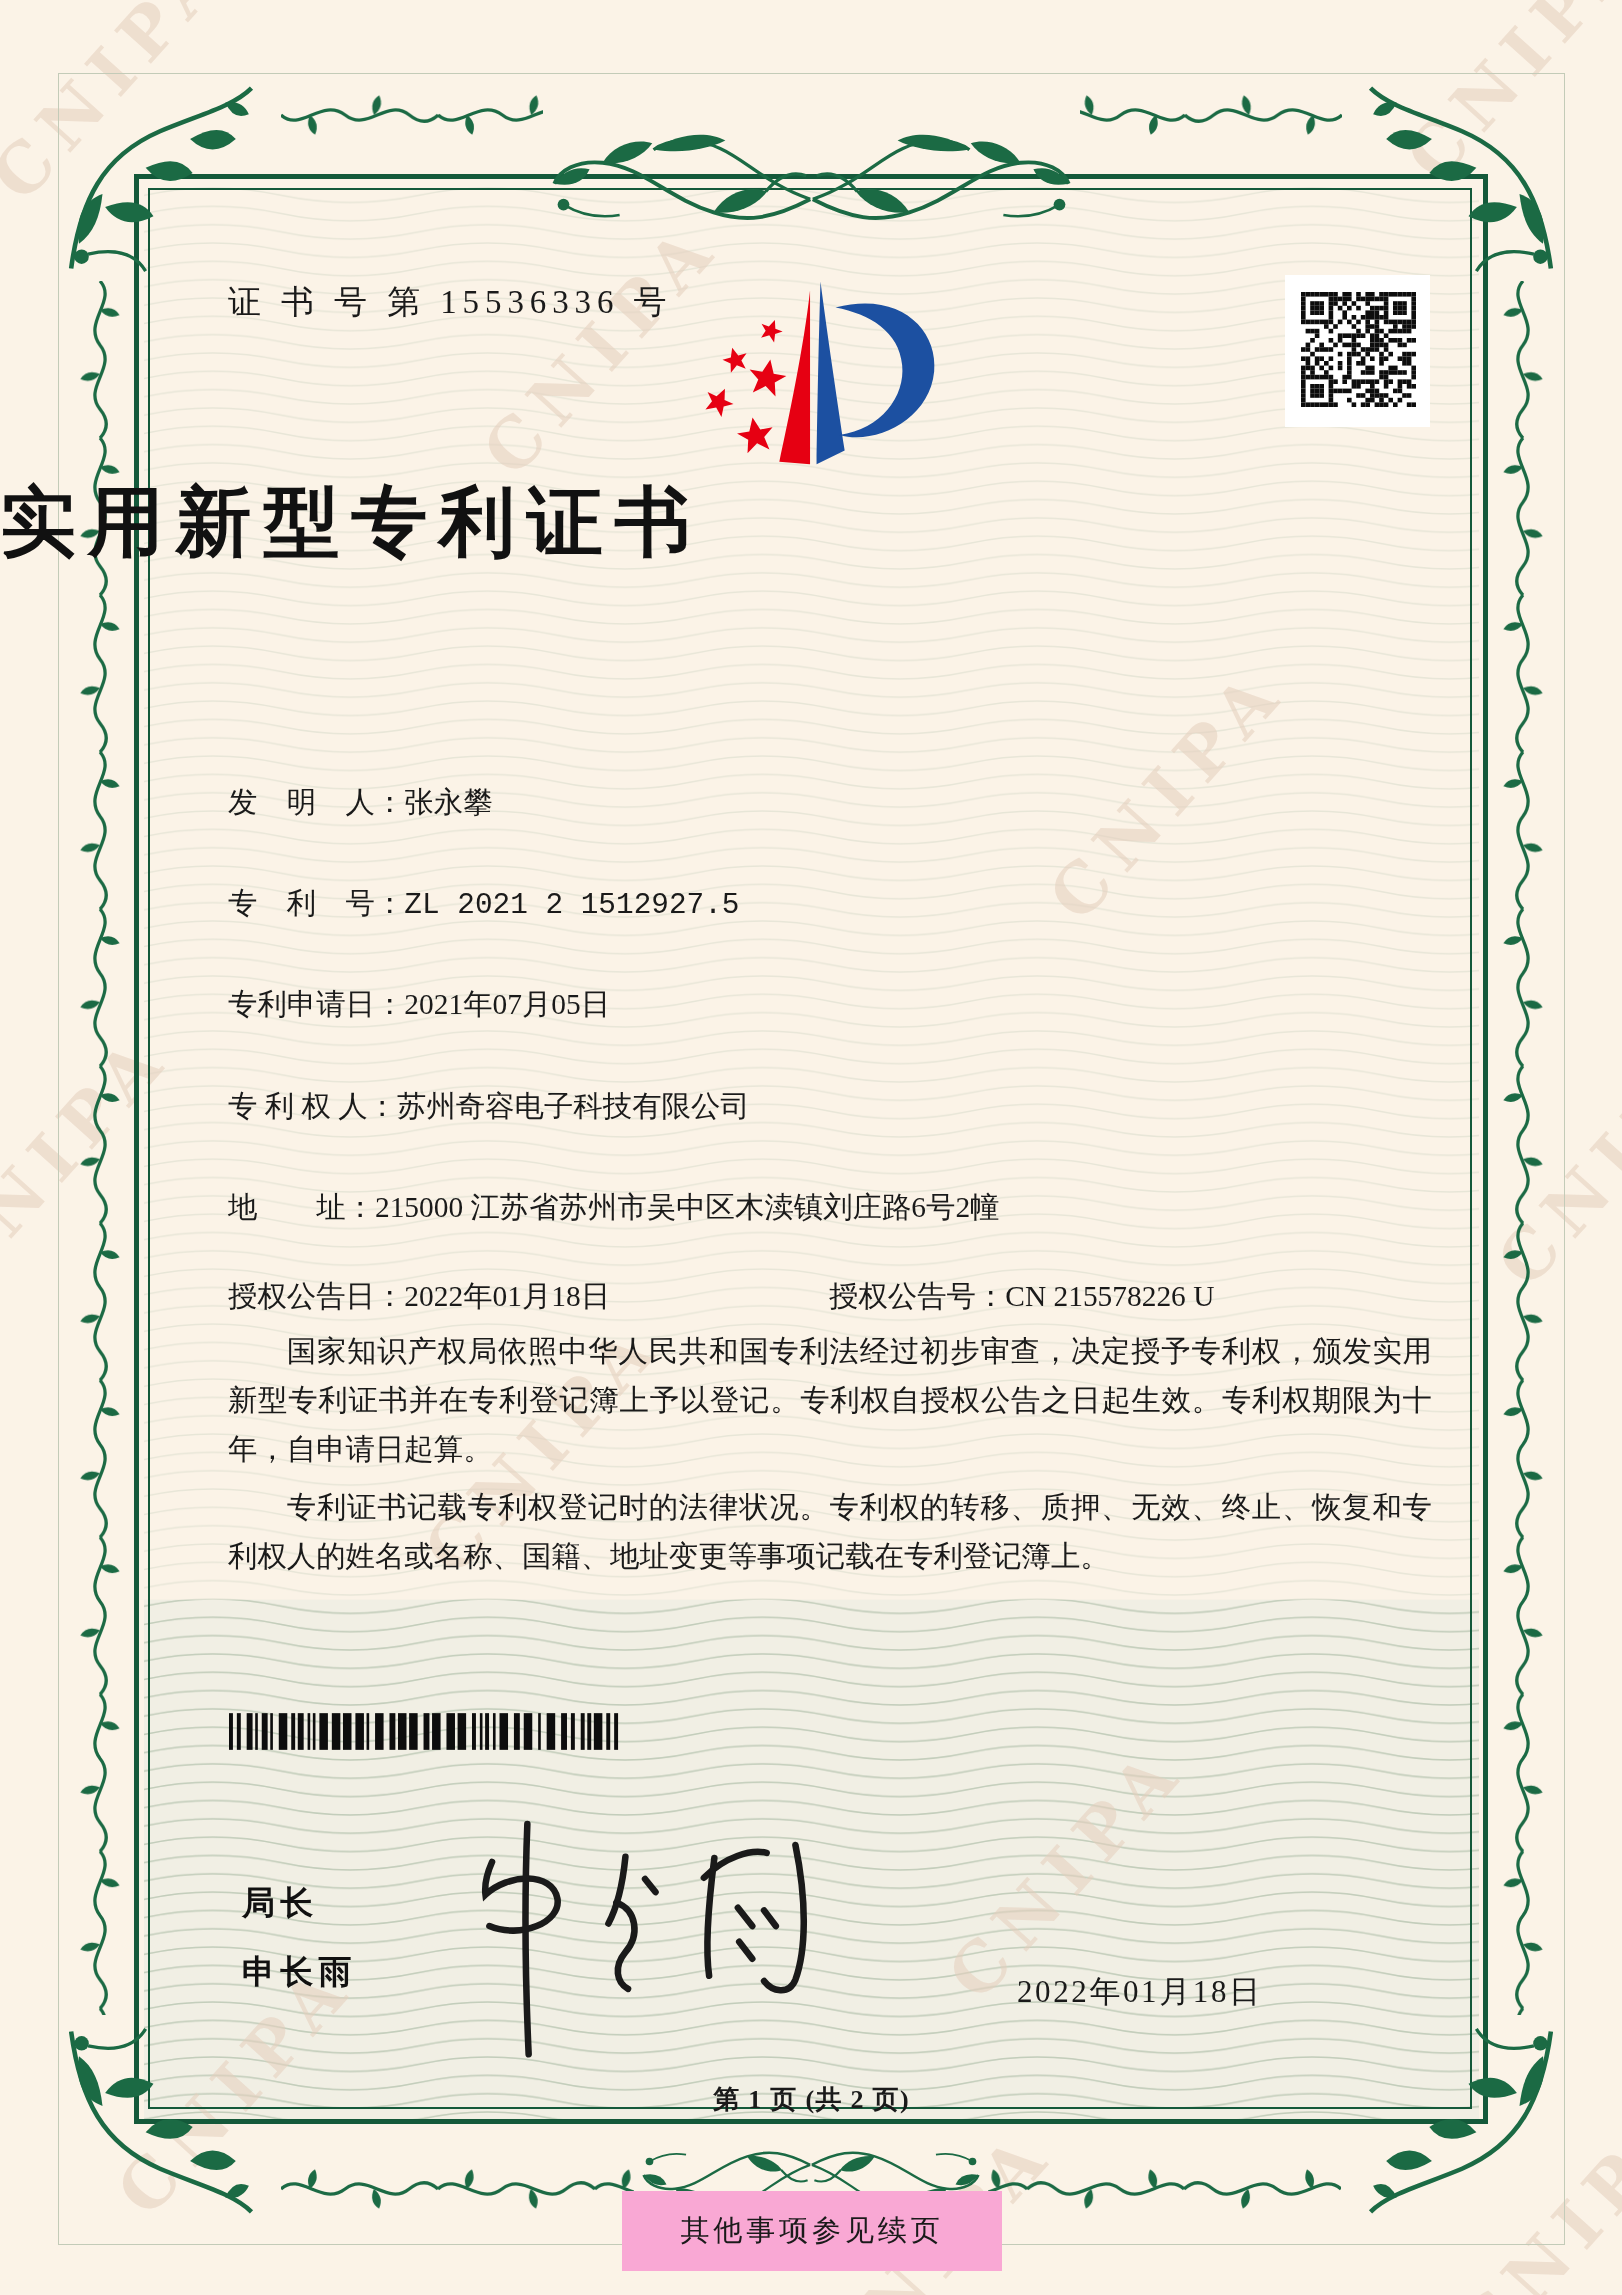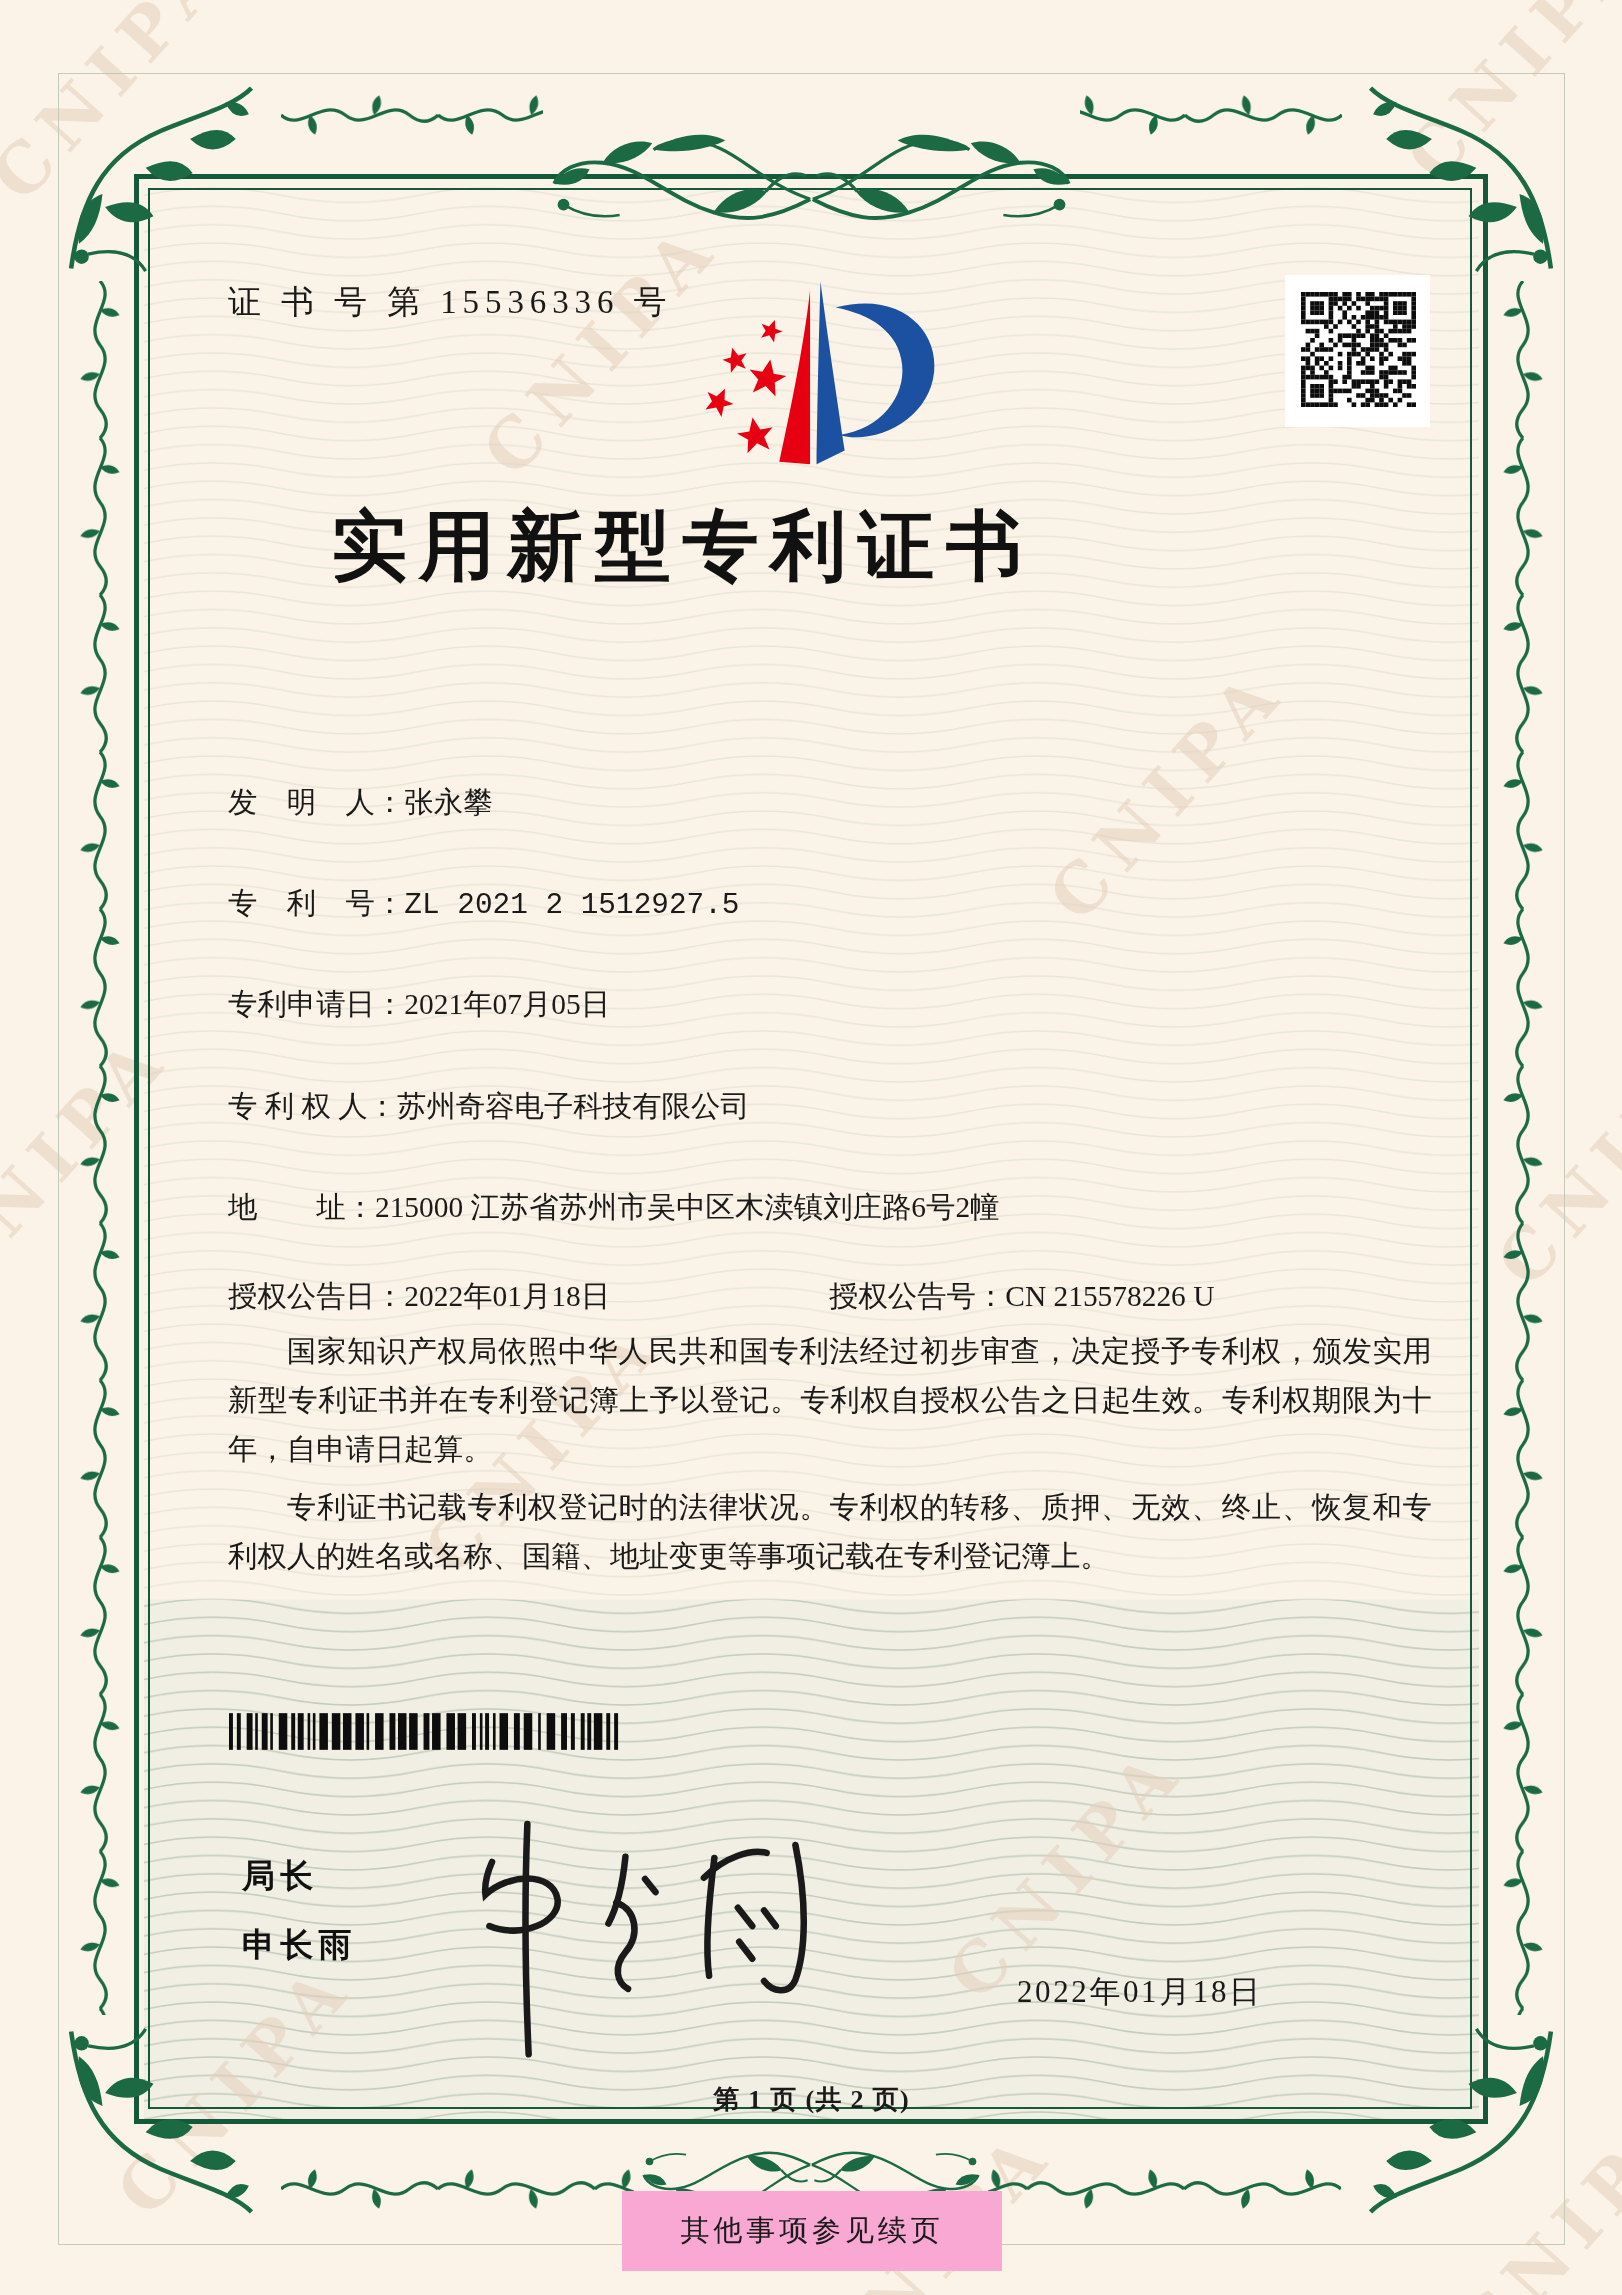--- a/index.html
+++ b/index.html
@@ -5,30 +5,30 @@
   html,body{margin:0;padding:0;}
   body{width:1623px;height:2295px;background:#fbf3e7;font-family:"Liberation Serif","DejaVu Serif",serif;}
   .page{position:relative;width:1623px;height:2295px;overflow:hidden;background:#fbf3e7;}
   .abs{position:absolute;}
   .wm{position:absolute;font-family:"DejaVu Serif",serif;font-weight:bold;font-size:68px;
       letter-spacing:13px;color:#e5cfbd;opacity:.55;transform:rotate(-48deg);white-space:nowrap;}
   .outer-line{left:58px;top:73px;width:1505px;height:2170px;border:1.3px solid #c3cbb8;}
   .frame-thick{left:134px;top:174px;width:1344px;height:1940px;border:5.2px solid #14593a;}
   .frame-thin{left:148px;top:188px;width:1320px;height:1917px;border:2px solid #14593a;}
   .cert-no{left:228px;top:280px;font-size:33px;letter-spacing:5.9px;color:#1a1a1a;}
-  .title{left:0;top:496px;width:1365px;text-align:center;font-size:76px;font-weight:bold;
+  .title{left:0;top:472px;width:1365px;text-align:left;font-size:76px;font-weight:bold;
          letter-spacing:11.8px;color:#111;}
   .field{left:228px;font-size:29.4px;color:#1a1a1a;white-space:nowrap;}
   .grant2{position:absolute;left:601px;top:0;}
   .paras{left:228px;top:1327px;width:1204px;}
   .paras p{margin:0;font-size:29.4px;line-height:49px;color:#1a1a1a;text-indent:2em;
            text-align:justify;text-justify:inter-character;}
   .paras p + p{margin-top:9.2px;}
   .officer{left:242px;font-size:33px;font-weight:bold;letter-spacing:5.2px;color:#111;
-           font-family:"Liberation Sans","DejaVu Sans",sans-serif;}
+           font-family:"Liberation Sans","DejaVu Sans",sans-serif;margin-top:27px;}
   .date-line{left:1017px;top:1971px;font-size:31px;letter-spacing:2.6px;color:#1a1a1a;}
   .page-no{left:0;top:2082px;width:1623px;text-align:center;font-size:26px;color:#1a1a1a;letter-spacing:1.3px;font-weight:bold;}
   .cont-note{left:622px;top:2191px;width:380px;height:80px;background:#f9a8d4;
              display:flex;align-items:center;justify-content:center;font-size:29px;color:#1a1a1a;letter-spacing:3.9px;}
   .qr-box{left:1285px;top:275px;width:145px;height:152px;background:#ffffff;}
   .qr-box svg{position:absolute;left:15.7px;top:17px;}
   .barcode{left:229px;top:1713px;}
   svg{display:block;}
 </style>
 </head>

